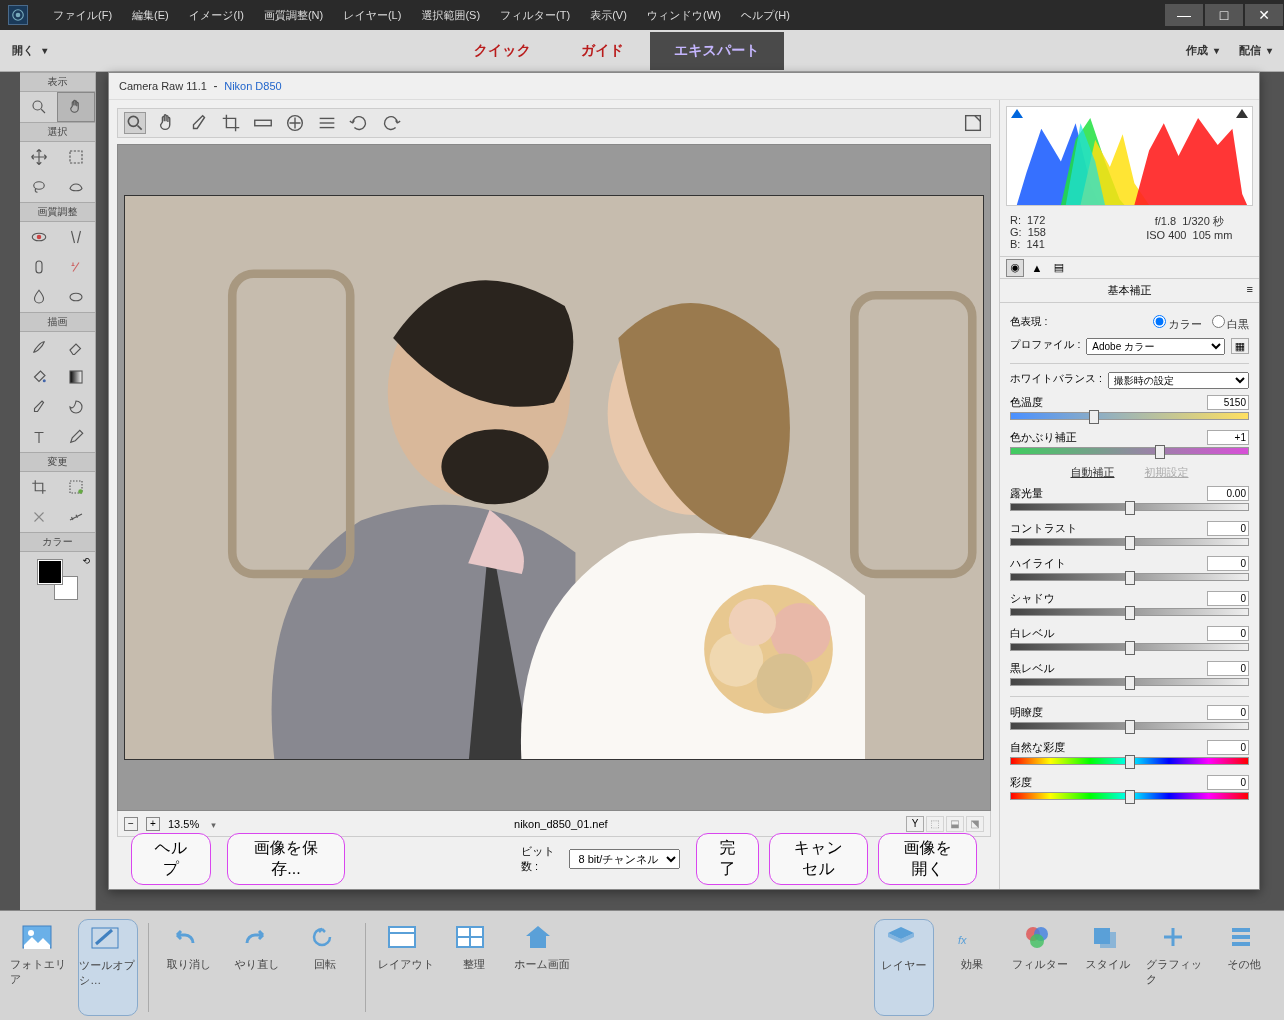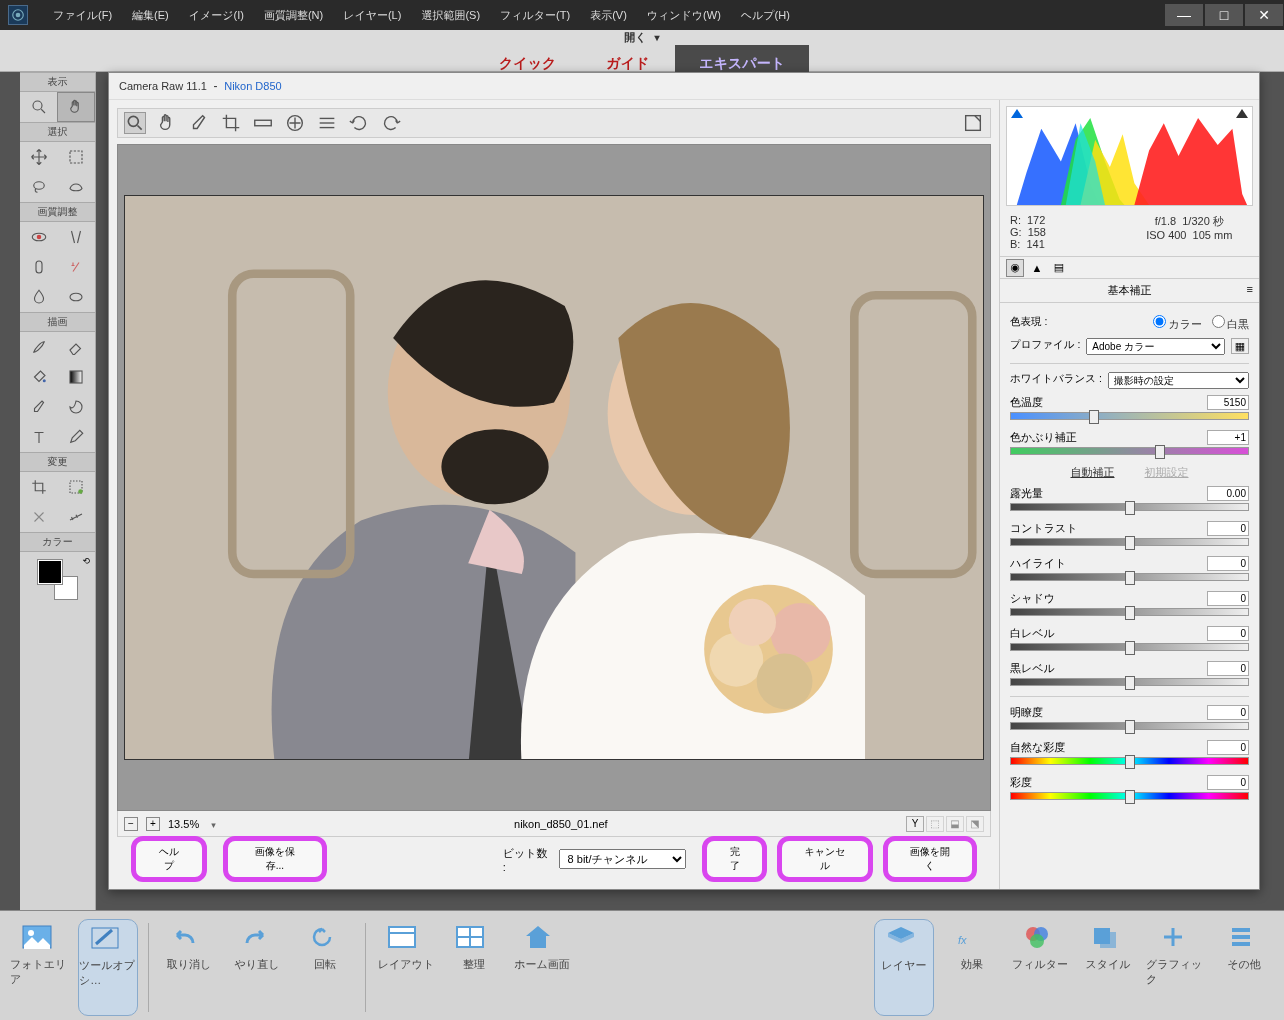--- a/index.html
+++ b/index.html
@@ -4,21 +4,21 @@
 <style>
 * { box-sizing: border-box; margin: 0; padding: 0; font-family: "Meiryo UI", sans-serif; font-size: 11px; }
 body { width: 1284px; height: 1020px; background: #535353; overflow: hidden; }
 .titlebar { height: 30px; background: #2a2a2a; display: flex; align-items: center; padding-left: 8px; }
 .app-icon { width: 20px; height: 20px; background: #1a3a5a; border: 1px solid #4a6a8a; margin-right: 15px; display:flex; align-items:center; justify-content:center; }
 .app-icon svg { width:14px; height:14px; }
 .menubar { display: flex; gap: 0; color: #ddd; }
 .menubar span { padding: 4px 10px; cursor: default; }
 .winbtns { margin-left: auto; display: flex; }
 .winbtn { width: 38px; height: 22px; background:#555; margin:1px; display:flex; align-items:center; justify-content:center; color:#fff; font-size:14px; }
-.optionbar { height: 42px; background: #dcdcdc; border-bottom:1px solid #aaa; display: flex; align-items: center; padding: 0 12px; flex-direction: column; }
+.optionbar { height: 42px; background: #dcdcdc; border-bottom:1px solid #aaa; display: flex; align-items: center; padding: 0 12px; }
 .optionbar .opn { font-size: 15px; font-weight:bold; color:#333; display:flex; align-items:center; gap:8px; }
 .optionbar .tabs { margin: 0 auto; display: flex; gap: 2px; }
 .optionbar .tab { padding: 10px 24px; font-size: 14px; color: #b91c1c; font-weight:bold; }
 .optionbar .tab.active { background: #4a4a4a; color: #c4b5fd; }
 .optionbar .right { display: flex; gap: 20px; font-size:14px; font-weight:bold; color:#333; }
 .optionbar .right span { display:flex; align-items:center; gap:6px;}
 .body { display: flex; height: 838px; padding-left: 20px; }
 .toolbox { width: 76px; background: #d4d4d4; border-right:1px solid #aaa; }
 .tbgroup-label { text-align:center; font-size:10px; color:#444; padding:2px 0; background:#c8c8c8; border-top:1px solid #aaa; border-bottom:1px solid #aaa;}
 .tbrow { display:flex; }
@@ -41,21 +41,21 @@
 .raw-toolbar .spacer { flex:1; }
 .raw-preview { flex:1; background:#999; margin-top:6px; border:1px solid #888; position:relative; overflow:hidden;}
 .preview-img { position:absolute; top:50px; left:6px; right:6px; bottom:50px; background:linear-gradient(135deg,#c8beb0 0%,#b0a090 50%,#9a8a78 100%); border:1px solid #333;}
 .preview-content { position:absolute; inset:0; display:flex; align-items:center; justify-content:center;}
 .raw-zoom { height:26px; border:1px solid #ccc; border-top:none; display:flex; align-items:center; padding:0 6px; gap:8px; font-size:11px;}
 .raw-zoom .zbtn { width:14px; height:14px; border:1px solid #888; display:flex; align-items:center; justify-content:center; font-size:10px;}
 .raw-zoom .fname { margin:0 auto; }
 .raw-zoom .endbtns { display:flex; gap:2px;}
 .raw-zoom .endbtns div { width:18px; height:16px; border:1px solid #aaa; font-size:10px; display:flex; align-items:center; justify-content:center;}
 .raw-bottom { height:44px; display:flex; align-items:center; padding:0 14px; gap:16px;}
-.dlg-btn { padding:4px 18px; border:5px solid #d946ef; border-radius:12px; background:#f8f8f8; font-size:10px;}
+.dlg-btn { padding:4px 18px; border:1px solid #d946ef; border-radius:12px; background:#f8f8f8; font-size:16px;}
 .raw-bottom .bitsel { display:flex; align-items:center; gap:6px; margin-left:160px;}
 .raw-bottom select { padding:2px 4px; width:130px; font-size:11px;}
 .raw-bottom .rightbtns { margin-left:auto; display:flex; gap:10px;}
 .raw-right { width:260px; border-left:1px solid #ccc; display:flex; flex-direction:column;}
 .histo { height:100px; background:#fff; margin:6px; border:1px solid #ccc; position:relative; overflow:hidden;}
 .histo-tri { position:absolute; top:2px; width:0; height:0; border-left:6px solid transparent; border-right:6px solid transparent;}
 .histo svg { width:100%; height:100%;}
 .rgb-info { display:flex; padding:2px 10px 6px 10px; font-size:10px; color:#333; border-bottom:1px solid #ccc;}
 .rgb-info .col { flex:1; }
 .rgb-info .row { display:flex; gap:6px;}

